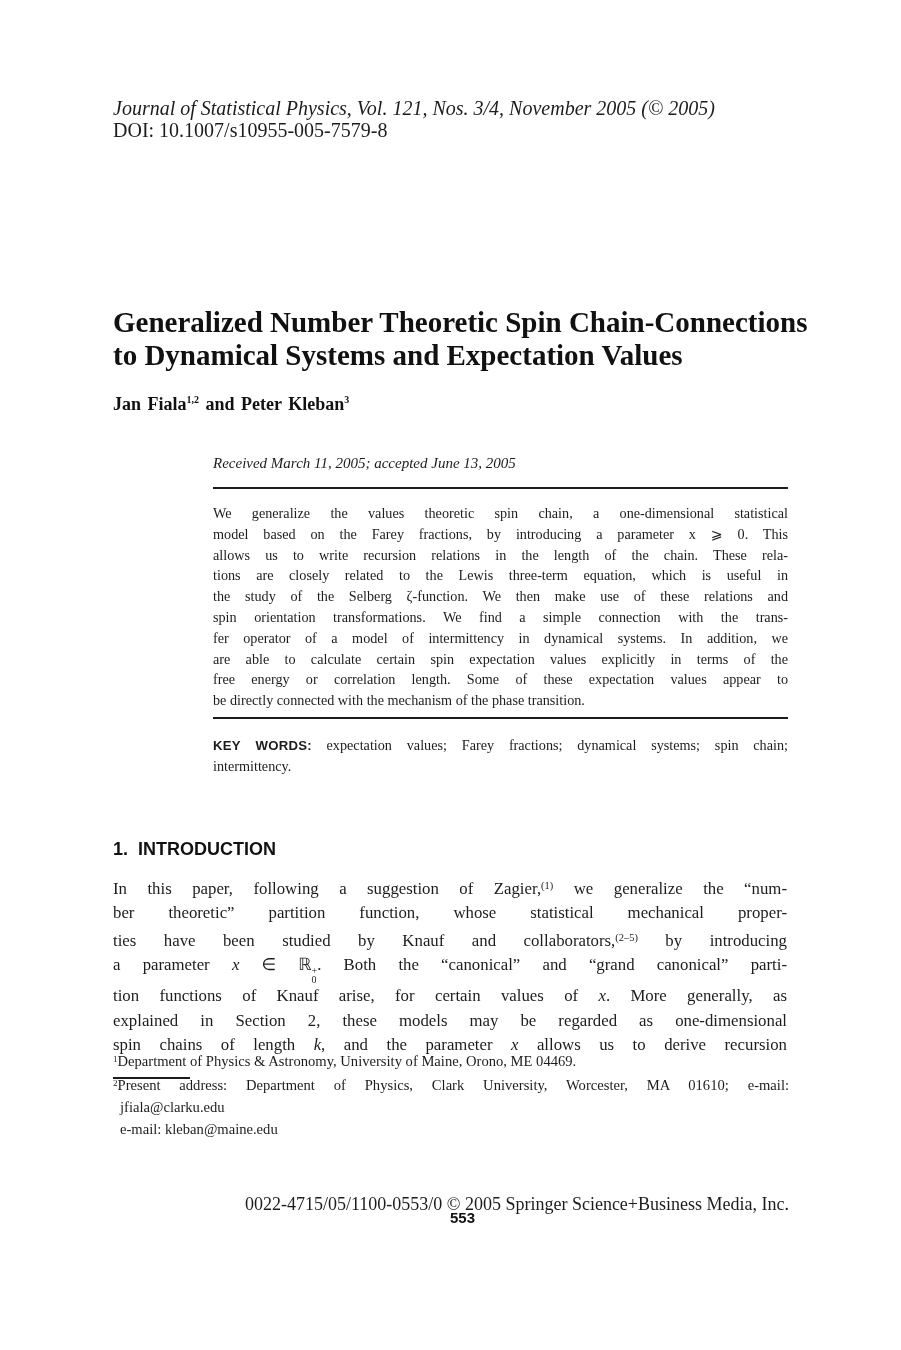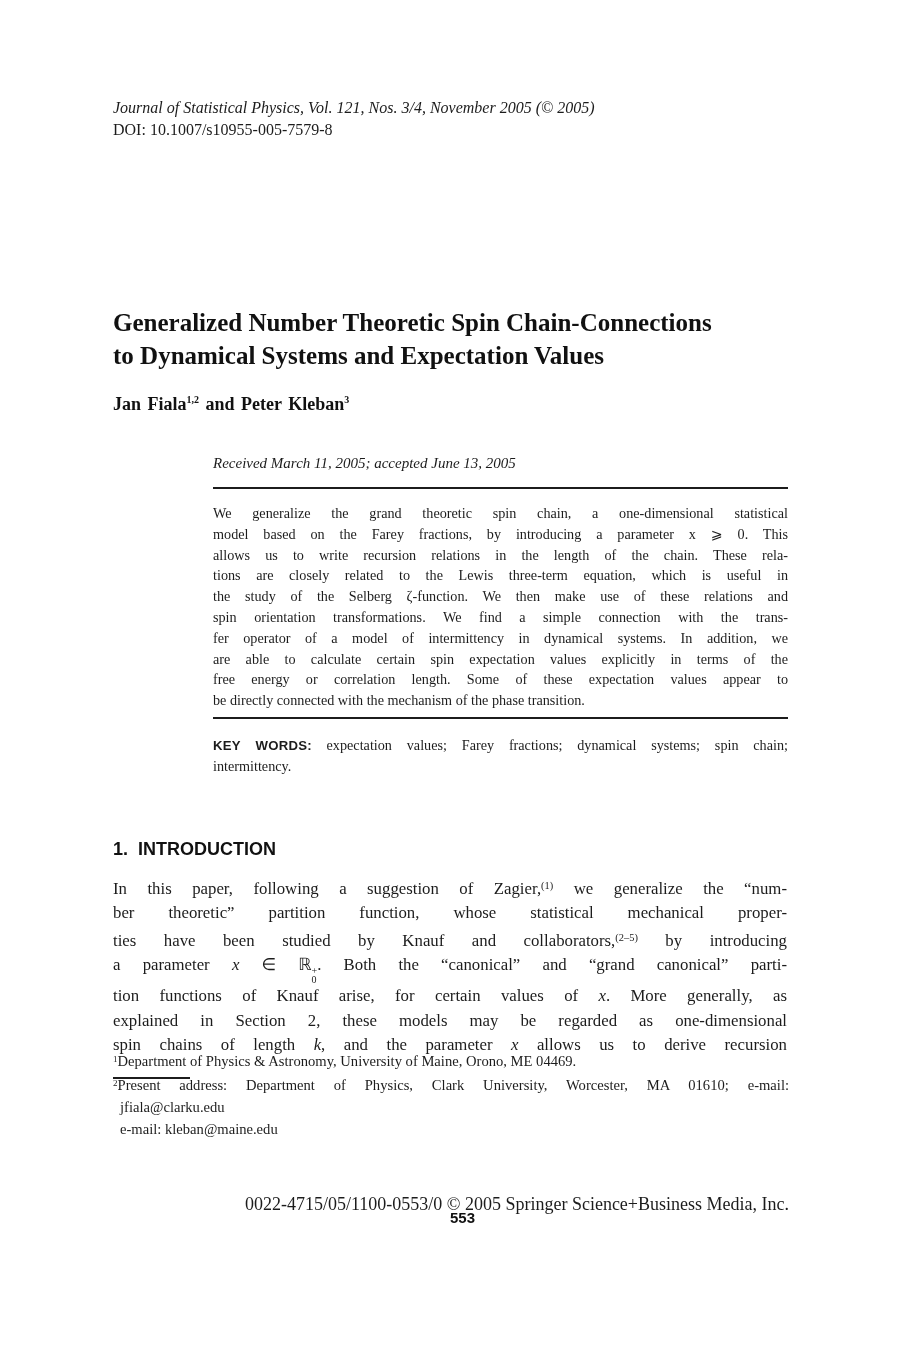--- a/index.html
+++ b/index.html
@@ -8,26 +8,26 @@
     width: 901px;
     height: 1350px;
     background: #ffffff;
     color: #1c1c1c;
     font-family: "Liberation Serif", serif;
     overflow: hidden;
   }
   .abs { position: absolute; }
 
   
-  .runhead { left: 113px; top: 97px; width: 690px; font-size: 16px; line-height: 22px; white-space: nowrap; }
+  .runhead { left: 113px; top: 97px; width: 690px; font-size: 20px; line-height: 22px; white-space: nowrap; }
   .runhead .jline { font-style: italic; }
   .runhead .dline { font-style: normal; }
 
   
-  .title { left: 113px; top: 306px; width: 700px; font-size: 25px; font-weight: bold; line-height: 33px; color: #111; }
+  .title { left: 113px; top: 306px; width: 700px; font-size: 29px; font-weight: bold; line-height: 33px; color: #111; }
   .title .tline { white-space: nowrap; }
 
   
   .authors { left: 113px; top: 394px; font-size: 18px; font-weight: bold; white-space: nowrap; color: #111; word-spacing: 2px; }
   .authors sup { font-size: 10px; font-weight: bold; }
 
   
   .received { left: 213px; top: 455px; font-size: 15px; font-style: italic; white-space: nowrap; }
 
   
@@ -78,21 +78,21 @@
     <div class="tline">to Dynamical Systems and Expectation Values</div>
   </div>
 
   <div class="abs authors"><span>Jan Fiala</span><sup>1,2</sup><span> and </span><span>Peter Kleban</span><sup>3</sup></div>
 
   <div class="abs received">Received March 11, 2005; accepted June 13, 2005</div>
 
   <div class="abs rule rule1"></div>
 
   <div class="abs abstract">
-    <div class="jl">We generalize the grand theoretic spin chain, a one-dimensional statistical</div>
+    <div class="jl">We generalize the values theoretic spin chain, a one-dimensional statistical</div>
     <div class="jl">model based on the Farey fractions, by introducing a parameter x ⩾ 0. This</div>
     <div class="jl">allows us to write recursion relations in the length of the chain. These rela-</div>
     <div class="jl">tions are closely related to the Lewis three-term equation, which is useful in</div>
     <div class="jl">the study of the Selberg ζ-function. We then make use of these relations and</div>
     <div class="jl">spin orientation transformations. We find a simple connection with the trans-</div>
     <div class="jl">fer operator of a model of intermittency in dynamical systems. In addition, we</div>
     <div class="jl">are able to calculate certain spin expectation values explicitly in terms of the</div>
     <div class="jl">free energy or correlation length. Some of these expectation values appear to</div>
     <div class="ll">be directly connected with the mechanism of the phase transition.</div>
   </div>

